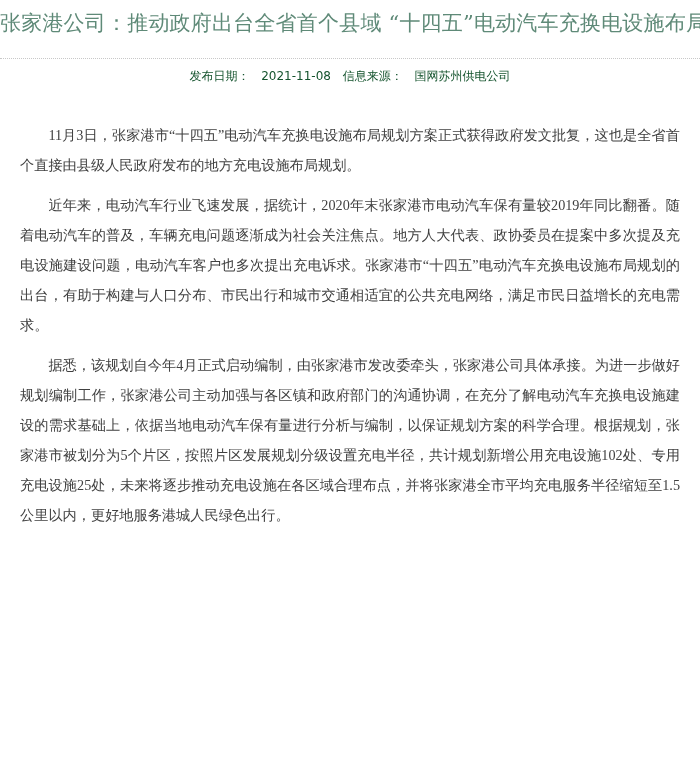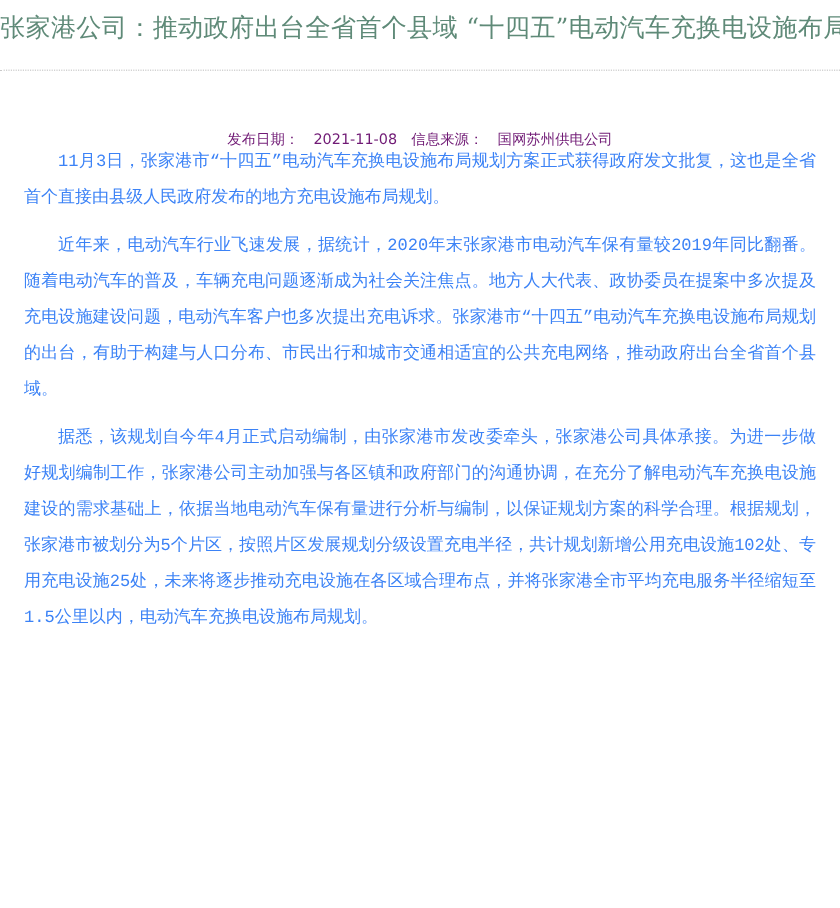--- a/index.html
+++ b/index.html
@@ -16,42 +16,41 @@
     letter-spacing: 0.2px;
   }
   .divider {
     position: absolute; left: 0; right: 0; top: 58px;
     border-top: 1px dotted #c8c8c8;
   }
   .meta {
     position: absolute; top: 66px; left: 0; right: 0;
     text-align: center;
     font-family: "DejaVu Sans", "Liberation Sans", sans-serif;
-    font-size: 12px; color: #701a75;
+    font-size: 12px; color: #14532d;
     line-height: 20px;
-    margin-top: 40px;
   }
   .meta span { margin: 0 4px; }
   .content {
     position: absolute; top: 120px; left: 20px; width: 660px;
-    font-family: Liberation Mono, monospace;
-    font-size: 14.2px; color: #3b82f6;
+    font-family: Liberation Serif, serif;
+    font-size: 14.2px; color: #404040;
     line-height: 30px;
   }
   .content p { margin: 0 0 10px 0; text-indent: 2em; text-align: justify; }
 </style>
 </head>
 <body>
 
 <div class="title">张家港公司：推动政府出台全省首个县域 “十四五”电动汽车充换电设施布局规划</div>
 <div class="divider"></div>
 <div class="meta">
   <span>发布日期：</span>
   <span>2021-11-08</span>
   <span>信息来源：</span>
   <span>国网苏州供电公司</span>
 </div>
 
 <div class="content">
   <p>11月3日，张家港市“十四五”电动汽车充换电设施布局规划方案正式获得政府发文批复，这也是全省首个直接由县级人民政府发布的地方充电设施布局规划。</p>
-  <p>近年来，电动汽车行业飞速发展，据统计，2020年末张家港市电动汽车保有量较2019年同比翻番。随着电动汽车的普及，车辆充电问题逐渐成为社会关注焦点。地方人大代表、政协委员在提案中多次提及充电设施建设问题，电动汽车客户也多次提出充电诉求。张家港市“十四五”电动汽车充换电设施布局规划的出台，有助于构建与人口分布、市民出行和城市交通相适宜的公共充电网络，推动政府出台全省首个县域。</p>
-  <p>据悉，该规划自今年4月正式启动编制，由张家港市发改委牵头，张家港公司具体承接。为进一步做好规划编制工作，张家港公司主动加强与各区镇和政府部门的沟通协调，在充分了解电动汽车充换电设施建设的需求基础上，依据当地电动汽车保有量进行分析与编制，以保证规划方案的科学合理。根据规划，张家港市被划分为5个片区，按照片区发展规划分级设置充电半径，共计规划新增公用充电设施102处、专用充电设施25处，未来将逐步推动充电设施在各区域合理布点，并将张家港全市平均充电服务半径缩短至1.5公里以内，电动汽车充换电设施布局规划。</p>
+  <p>近年来，电动汽车行业飞速发展，据统计，2020年末张家港市电动汽车保有量较2019年同比翻番。随着电动汽车的普及，车辆充电问题逐渐成为社会关注焦点。地方人大代表、政协委员在提案中多次提及充电设施建设问题，电动汽车客户也多次提出充电诉求。张家港市“十四五”电动汽车充换电设施布局规划的出台，有助于构建与人口分布、市民出行和城市交通相适宜的公共充电网络，满足市民日益增长的充电需求。</p>
+  <p>据悉，该规划自今年4月正式启动编制，由张家港市发改委牵头，张家港公司具体承接。为进一步做好规划编制工作，张家港公司主动加强与各区镇和政府部门的沟通协调，在充分了解电动汽车充换电设施建设的需求基础上，依据当地电动汽车保有量进行分析与编制，以保证规划方案的科学合理。根据规划，张家港市被划分为5个片区，按照片区发展规划分级设置充电半径，共计规划新增公用充电设施102处、专用充电设施25处，未来将逐步推动充电设施在各区域合理布点，并将张家港全市平均充电服务半径缩短至1.5公里以内，更好地服务港城人民绿色出行。</p>
 </div>
 
 </body></html>

